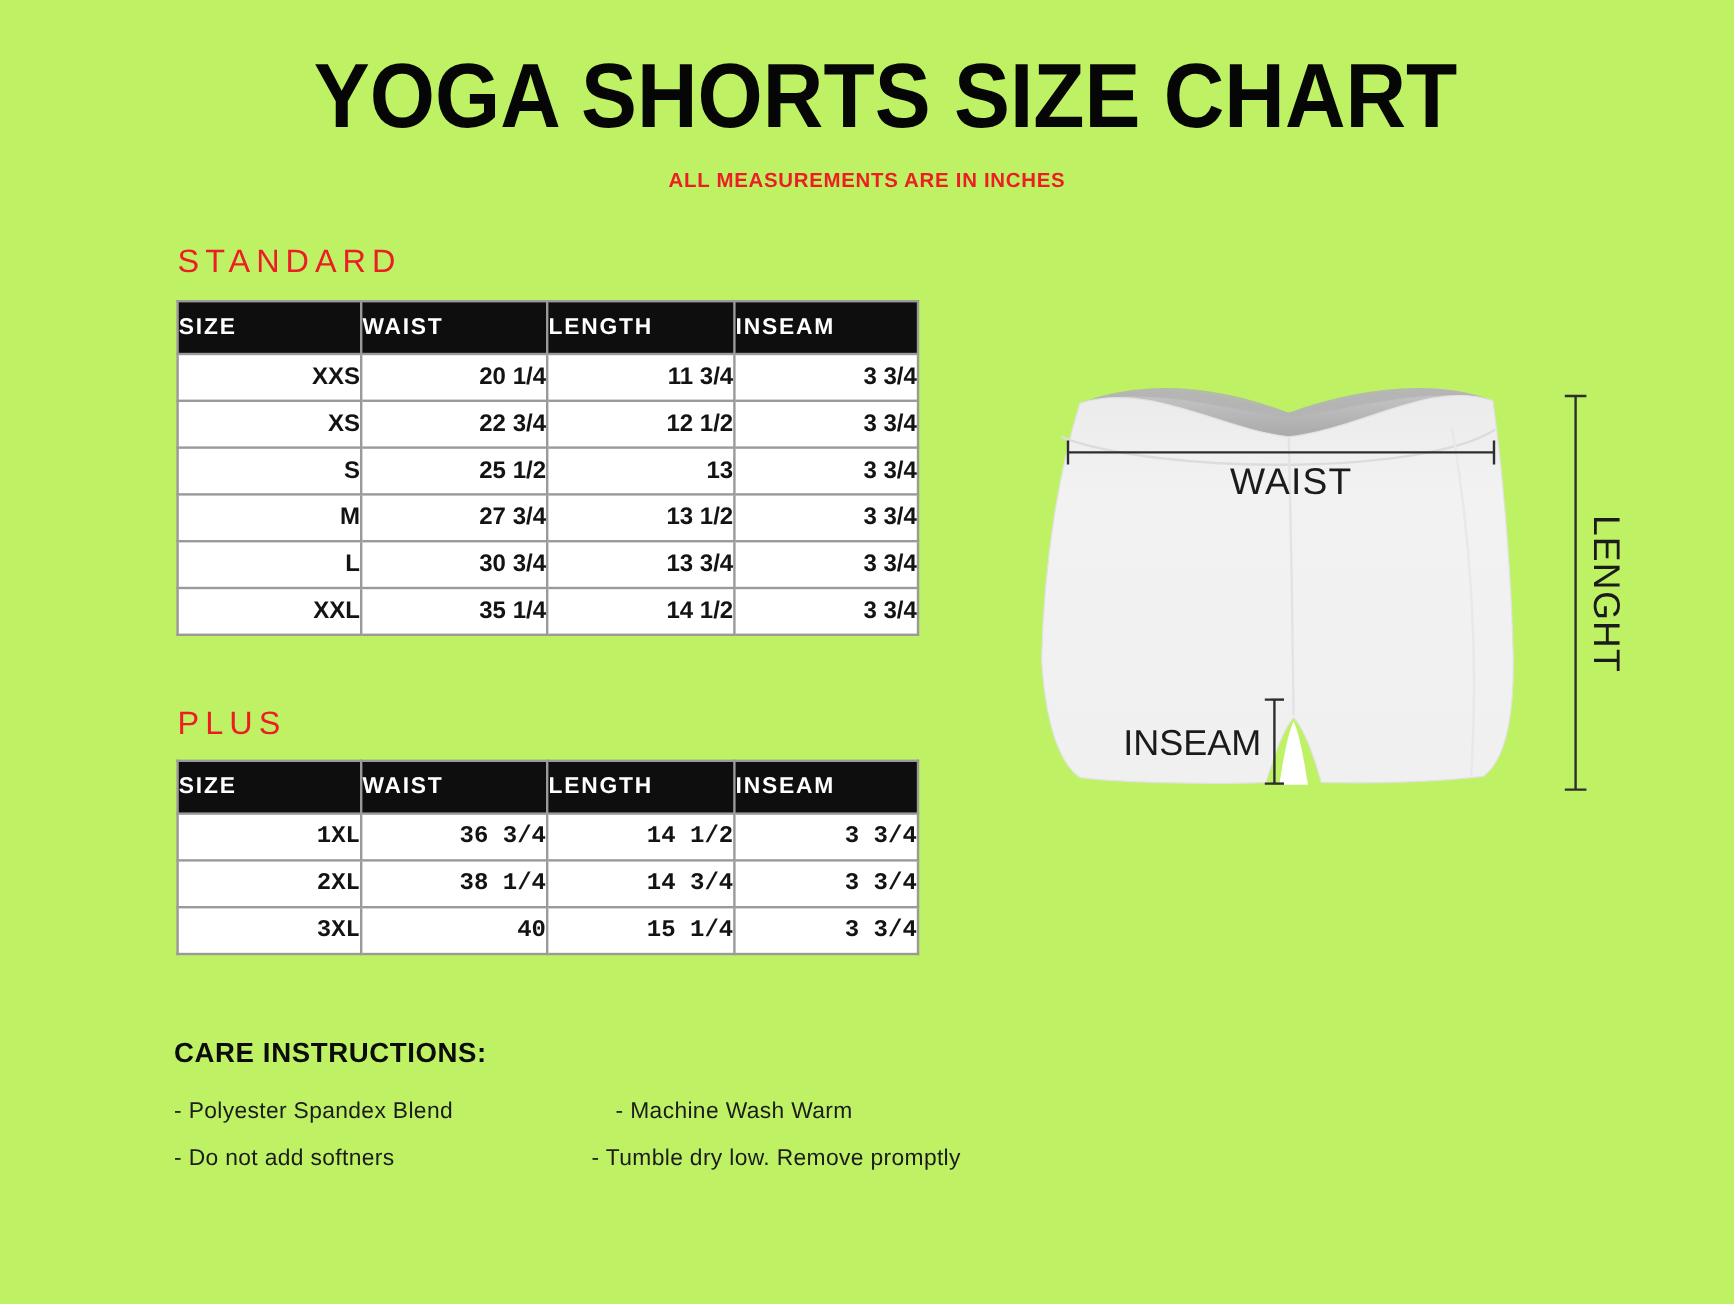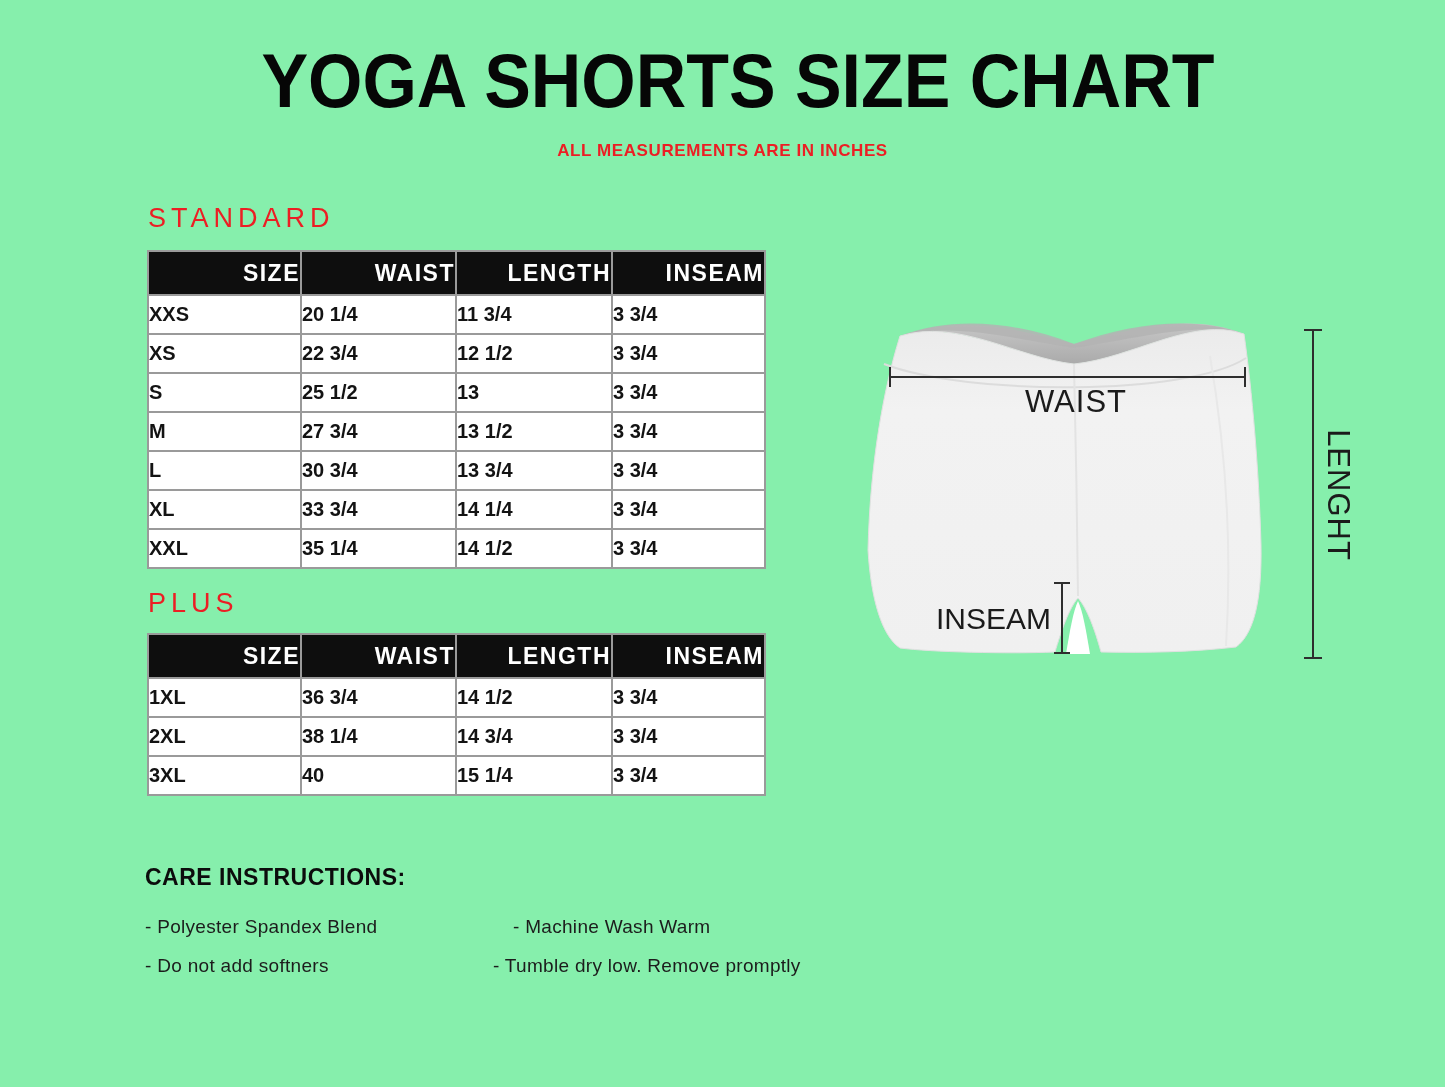--- a/index.html
+++ b/index.html
@@ -1,18 +1,18 @@
 <!DOCTYPE html>
 <html><head>
 <meta charset="utf-8">
 <style>
   * { margin:0; padding:0; box-sizing:border-box; }
   html,body { background:#ffffff; }
   .page {
-    position:relative; width:1445px; height:1087px; background:#86efac;
+    position:relative; width:1445px; height:1087px; background:#bef264;
     font-family:"Liberation Sans", sans-serif; color:#111; overflow:hidden;
   }
 
   
   .title {
     position:absolute; top:46px; left:15px; width:1445px; text-align:center;
   }
   .title-inner {
     display:inline-block; font-size:76px; font-weight:bold; line-height:0.92;
     letter-spacing:0px; white-space:nowrap; transform:scaleX(0.92);
@@ -32,30 +32,30 @@
   .heading-plus     { left:148px; top:588px; }
 
   
   table.size-table {
     position:absolute; left:147px; width:617px; border-collapse:collapse;
     table-layout:fixed;
   }
   .table-standard { top:250px; }
   .table-plus     { top:633px; }
   table.size-table th {
-    background:#0e0e0e; color:#ffffff; font-size:23px; font-weight:bold;
+    background:#0e0e0e; color:#ffffff; font-size:19px; font-weight:bold;
     letter-spacing:1.5px; height:44px; border:2px solid #9a9a9a;
-    text-align:right; vertical-align:middle;
+    text-align:left; vertical-align:middle;
   }
   table.size-table td {
     background:#ffffff; color:#131313; font-size:20px; font-weight:bold;
-    height:39px; border:2px solid #9a9a9a; text-align:left;
+    height:39px; border:2px solid #9a9a9a; text-align:right;
     vertical-align:middle;
   }
-  .table-plus td { height:37px; }
+  .table-plus td { height:37px;font-family:Liberation Mono, monospace; }
 
   
   .care-heading {
     position:absolute; left:145px; top:864px; font-size:23px; font-weight:bold;
     letter-spacing:0.5px; color:#0c0c0c;
   }
   .care-item {
     position:absolute; font-size:19px; color:#1c1c1c; letter-spacing:0.3px;
   }
   .ci-l0 { left:145px; top:916px; }
@@ -118,26 +118,20 @@
       <tr>
         <td>M</td>
         <td>27 3/4</td>
         <td>13 1/2</td>
         <td>3 3/4</td>
       </tr>
       <tr>
         <td>L</td>
         <td>30 3/4</td>
         <td>13 3/4</td>
-        <td>3 3/4</td>
-      </tr>
-      <tr>
-        <td>XL</td>
-        <td>33 3/4</td>
-        <td>14 1/4</td>
         <td>3 3/4</td>
       </tr>
       <tr>
         <td>XXL</td>
         <td>35 1/4</td>
         <td>14 1/2</td>
         <td>3 3/4</td>
       </tr>
     </tbody>
   </table>

